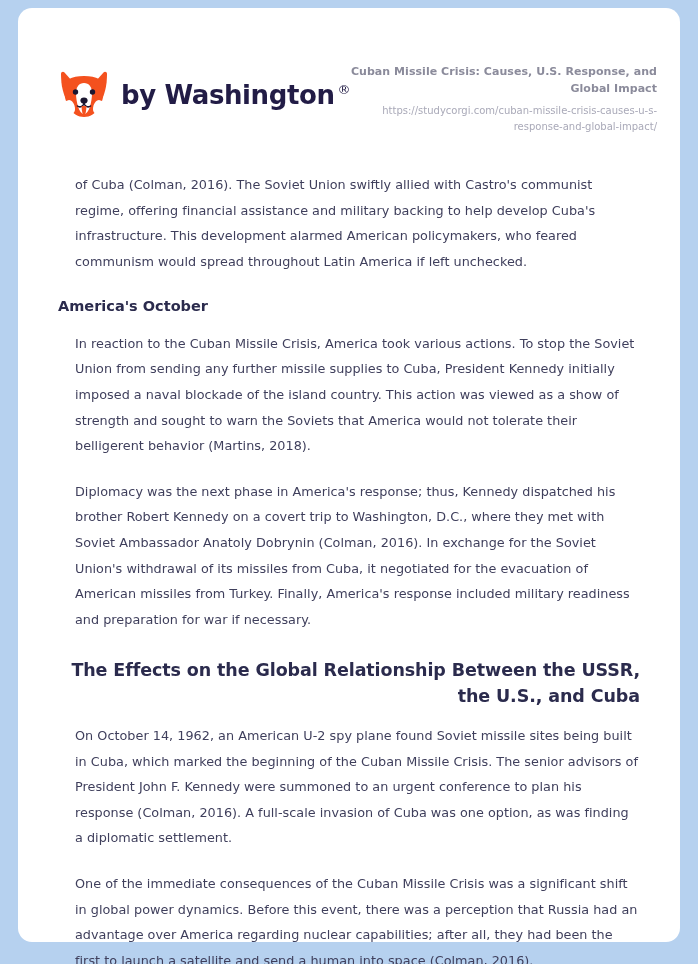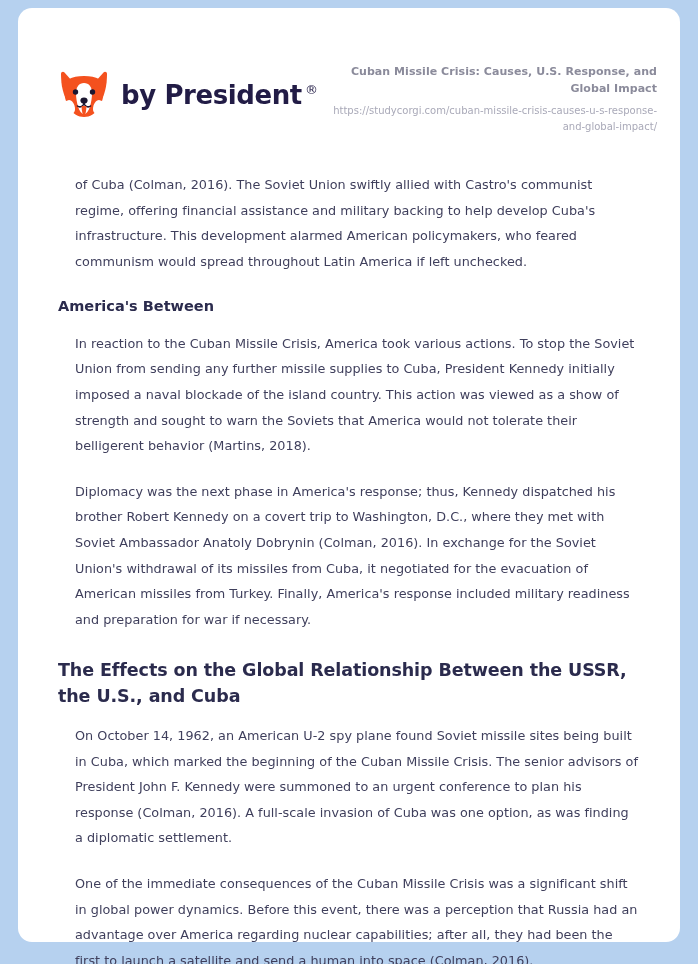--- a/index.html
+++ b/index.html
@@ -103,20 +103,21 @@
 
   .doc-body p:last-child { margin-bottom: 0; }
 
   h2.sec-title {
     font-size: 17.5px;
     font-weight: bold;
     color: #2b2b4d;
     line-height: 1.45;
     margin: 26px 0 14px 0;
     letter-spacing: -0.1px;
+    text-align: right;
   }
 
   h3.sub-title {
     font-size: 14.5px;
     font-weight: bold;
     color: #2b2b4d;
     line-height: 1.4;
     margin: 22px 0 14px 0;
   }
 </style>
@@ -144,35 +145,35 @@
         <circle cx="17.5" cy="22" r="2.7" fill="#1b1630"></circle>
         <circle cx="34.5" cy="22" r="2.7" fill="#1b1630"></circle>
 
         <ellipse cx="26" cy="30.5" rx="3.6" ry="3.1" fill="#1b1630"></ellipse>
 
         <path d="M26 33 C26 36 22 38 19.5 36" stroke="#1b1630" stroke-width="1.6" fill="none" stroke-linecap="round"></path>
         <path d="M26 33 C26 36 30 38 32.5 36" stroke="#1b1630" stroke-width="1.6" fill="none" stroke-linecap="round"></path>
 
         <path d="M23.6 36 C23.6 41 24.6 45 26 45 C27.4 45 28.4 41 28.4 36 Z" fill="#f4511e"></path>
       </svg>
-      <div class="wordmark"><span>by President</span><span class="reg">®</span></div>
+      <div class="wordmark"><span>by Washington</span><span class="reg">®</span></div>
     </div>
 
     <div class="header-meta">
       <div class="doc-title">Cuban Missile Crisis: Causes, U.S. Response, and Global Impact</div>
       <div class="doc-url">https://studycorgi.com/cuban-missile-crisis-causes-u-s-response-and-global-impact/</div>
     </div>
 
   </div>
 
   <div class="doc-body">
 
     <p>of Cuba (Colman, 2016). The Soviet Union swiftly allied with Castro's communist regime, offering financial assistance and military backing to help develop Cuba's infrastructure. This development alarmed American policymakers, who feared communism would spread throughout Latin America if left unchecked.</p>
 
-    <h3 class="sub-title">America's Between</h3>
+    <h3 class="sub-title">America's October</h3>
 
     <p>In reaction to the Cuban Missile Crisis, America took various actions. To stop the Soviet Union from sending any further missile supplies to Cuba, President Kennedy initially imposed a naval blockade of the island country. This action was viewed as a show of strength and sought to warn the Soviets that America would not tolerate their belligerent behavior (Martins, 2018).</p>
 
     <p>Diplomacy was the next phase in America's response; thus, Kennedy dispatched his brother Robert Kennedy on a covert trip to Washington, D.C., where they met with Soviet Ambassador Anatoly Dobrynin (Colman, 2016). In exchange for the Soviet Union's withdrawal of its missiles from Cuba, it negotiated for the evacuation of American missiles from Turkey. Finally, America's response included military readiness and preparation for war if necessary.</p>
 
     <h2 class="sec-title">The Effects on the Global Relationship Between the USSR, the U.S., and Cuba</h2>
 
     <p>On October 14, 1962, an American U-2 spy plane found Soviet missile sites being built in Cuba, which marked the beginning of the Cuban Missile Crisis. The senior advisors of President John F. Kennedy were summoned to an urgent conference to plan his response (Colman, 2016). A full-scale invasion of Cuba was one option, as was finding a diplomatic settlement.</p>
 
     <p>One of the immediate consequences of the Cuban Missile Crisis was a significant shift in global power dynamics. Before this event, there was a perception that Russia had an advantage over America regarding nuclear capabilities; after all, they had been the first to launch a satellite and send a human into space (Colman, 2016).</p>

